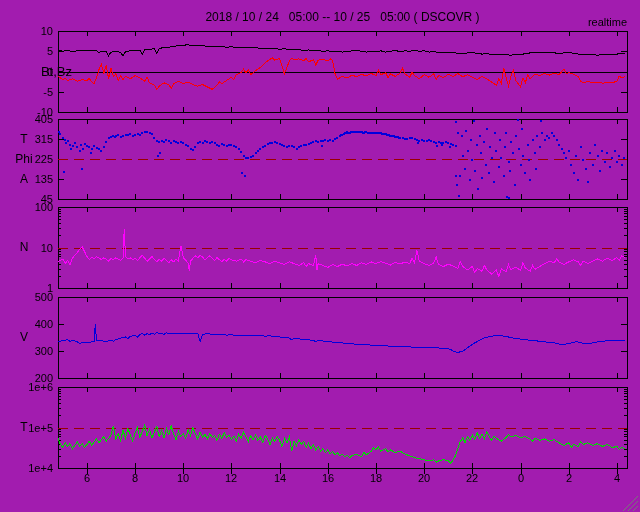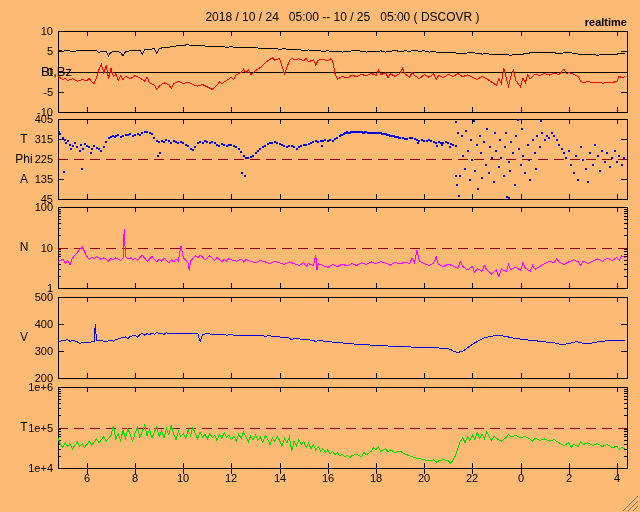--- a/index.html
+++ b/index.html
@@ -1,20 +1,20 @@
 <!DOCTYPE html>
 <html><head>
 <meta charset="utf-8">
 <style>
   html,body{margin:0;padding:0;background:#fff;}
-  #screen{position:relative;width:640px;height:512px;background:#fdba74;overflow:hidden;
+  #screen{position:relative;width:640px;height:512px;background:#a21caf;overflow:hidden;
           font-family:"Liberation Sans", sans-serif;color:#000;}
   .abs{position:absolute;}
   .title{left:58px;top:10px;width:569px;text-align:center;font-size:12px;white-space:pre;}
-  .realtime{left:58px;top:16px;width:569px;text-align:right;font-size:11px;font-weight:bold;}
+  .realtime{left:58px;top:16px;width:569px;text-align:right;font-size:11px;}
   .ylab{left:0;width:48px;text-align:center;font-size:12px;}
   .ylab-right{left:0;width:72px;text-align:right;font-size:13px;}
   .utlab{left:58px;top:489px;width:569px;text-align:center;font-size:12px;}
   svg text{font-family:"Liberation Sans", sans-serif;font-size:11px;fill:#000;}
 </style>
 </head>
 <body>
 
 <div id="screen">
   <div class="abs title">2018 / 10 / 24&nbsp;&nbsp; 05:00 -- 10 / 25&nbsp;&nbsp; 05:00 ( DSCOVR )</div>

